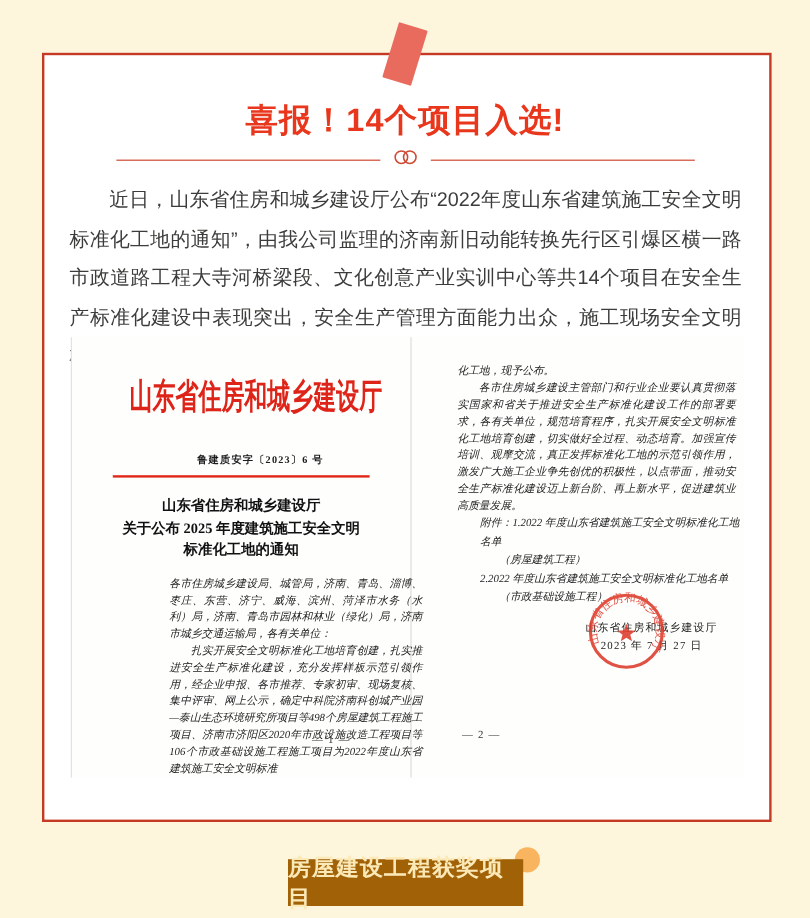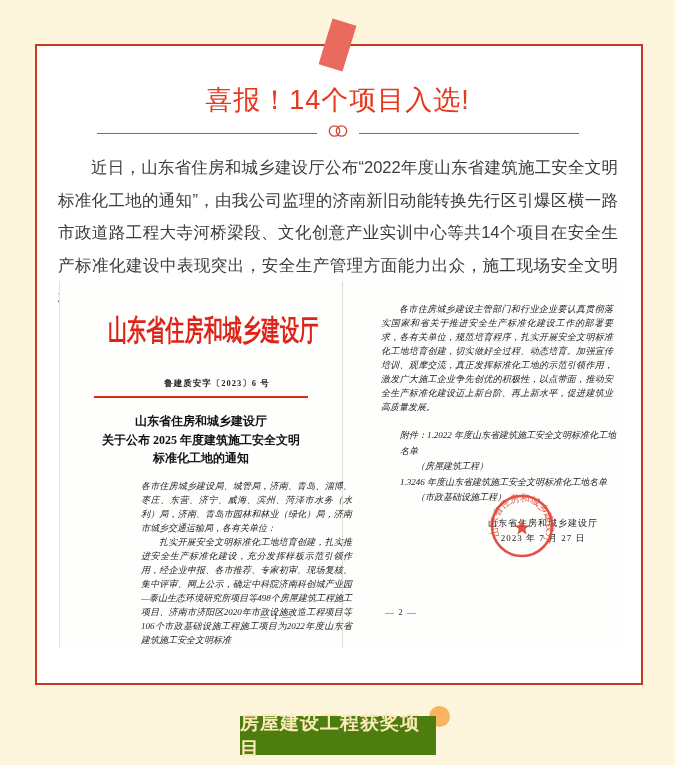--- a/index.html
+++ b/index.html
@@ -15,21 +15,21 @@
     position:absolute; left:35px; top:44px; width:608px; height:641px;
     background:#ffffff; border:2px solid #c53a25; z-index:1;
   }
   
   .tape {
     position:absolute; left:325px; top:21px; width:25px; height:48px;
     background:#e96b5e; transform:rotate(17deg); border-radius:1px; z-index:6;
   }
   .main-title {
     position:absolute; left:0; right:0; top:82px; text-align:center;
-    font-size:27px; font-weight:normal; color:#e8371c; z-index:2; letter-spacing:1px;
+    font-size:27px; font-weight:bold; color:#e8371c; z-index:2; letter-spacing:1px;
   }
   .divider {
     position:absolute; left:97px; top:126px; width:482px; height:14px;
     display:flex; align-items:center; gap:9px; z-index:2;
   }
   .divider .line { flex:1; height:1px; background:#cf4a33; }
   .intro {
     position:absolute; left:58px; top:151px; width:560px; z-index:2;
     font-size:16.5px; line-height:32.5px; color:#3c3c3a;
     text-align:justify; text-indent:2em;
@@ -92,21 +92,21 @@
     position:absolute; left:311px; top:326px; width:60px; text-align:center;
     font-size:9px; color:#333; letter-spacing:1px;
   }
   
   .banner-dot {
     position:absolute; left:429px; top:706px; width:21px; height:21px;
     border-radius:50%; background:#f8b45e; z-index:2;
   }
   .banner {
     position:absolute; left:240px; top:716px; width:196px; height:39px;
-    background:#4d7c0f; z-index:3;
+    background:#a16207; z-index:3;
     display:flex; align-items:center; justify-content:center;
     font-size:19px; font-weight:bold; color:#fbe9b7; letter-spacing:1px;
   }
 </style>
 </head>
 <body>
 
 <div class="frame"></div>
 
 <div class="tape"></div>
@@ -137,26 +137,27 @@
     <div>关于公布 2025 年度建筑施工安全文明</div>
     <div>标准化工地的通知</div>
   </div>
   <div class="doc-body-left">
     <p>各市住房城乡建设局、城管局，济南、青岛、淄博、枣庄、东营、济宁、威海、滨州、菏泽市水务（水利）局，济南、青岛市园林和林业（绿化）局，济南市城乡交通运输局，各有关单位：</p>
     <p class="indent">扎实开展安全文明标准化工地培育创建，扎实推进安全生产标准化建设，充分发挥样板示范引领作用，经企业申报、各市推荐、专家初审、现场复核、集中评审、网上公示，确定中科院济南科创城产业园—泰山生态环境研究所项目等498个房屋建筑工程施工项目、济南市济阳区2020年市政设施改造工程项目等106个市政基础设施工程施工项目为2022年度山东省建筑施工安全文明标准</p>
   </div>
   <div class="pagenum-1">— 1 —</div>
 
   <div class="doc-body-right">
+    <p>化工地，现予公布。</p>
     <p class="indent">各市住房城乡建设主管部门和行业企业要认真贯彻落实国家和省关于推进安全生产标准化建设工作的部署要求，各有关单位，规范培育程序，扎实开展安全文明标准化工地培育创建，切实做好全过程、动态培育。加强宣传培训、观摩交流，真正发挥标准化工地的示范引领作用，激发广大施工企业争先创优的积极性，以点带面，推动安全生产标准化建设迈上新台阶、再上新水平，促进建筑业高质量发展。</p>
   </div>
   <div class="attachments">
     <div>附件：1.2022 年度山东省建筑施工安全文明标准化工地名单</div>
     <div class="cont">（房屋建筑工程）</div>
-    <div>1.3246 年度山东省建筑施工安全文明标准化工地名单</div>
+    <div>2.2022 年度山东省建筑施工安全文明标准化工地名单</div>
     <div class="cont">（市政基础设施工程）</div>
   </div>
   <div class="signer">山东省住房和城乡建设厅</div>
   <div class="sign-date">2023 年 7 月 27 日</div>
   <svg class="seal" viewBox="0 0 66 66">
     <circle cx="33" cy="33" r="30" fill="none" stroke="#dd3b2b" stroke-width="2.6"></circle>
     <path id="sealArc" d="M 11,45 A 25,25 0 1 1 55,45" fill="none"></path>
     <text font-size="9.5" fill="#dd3b2b" font-family="Liberation Serif, serif">
       <textPath href="#sealArc" startOffset="2">山东省住房和城乡建设厅</textPath>
     </text>

